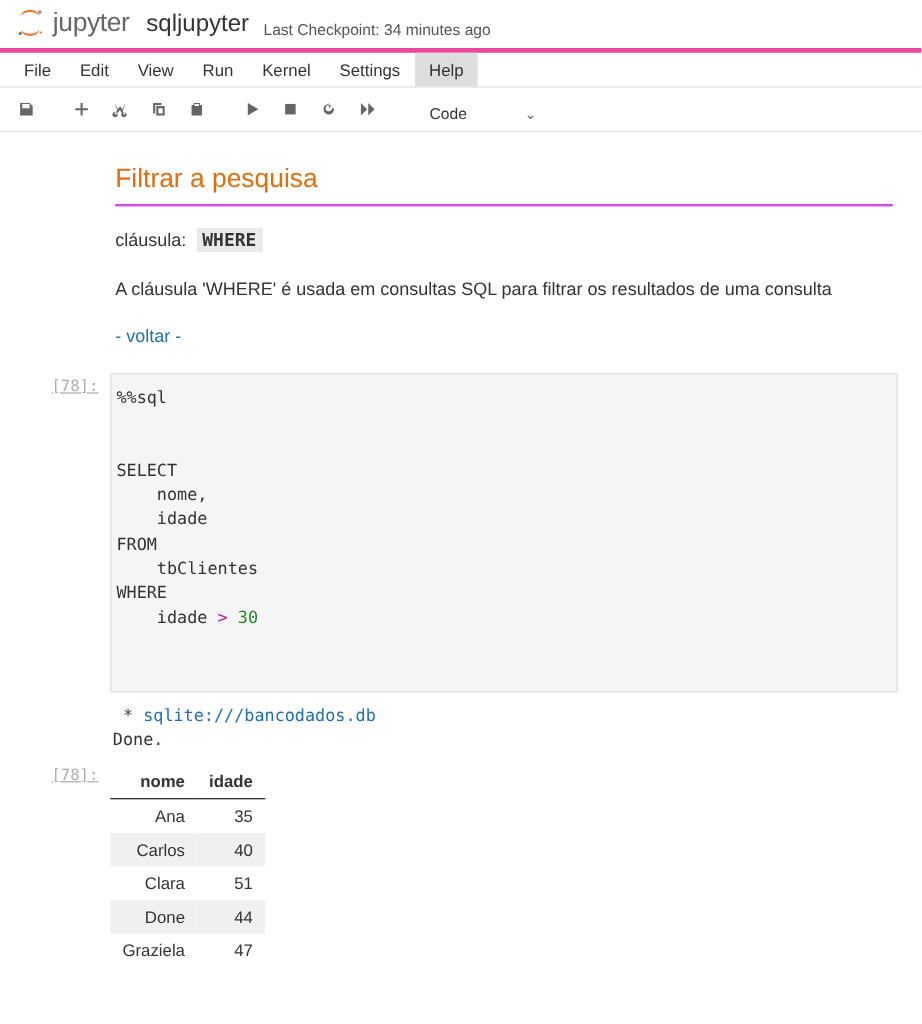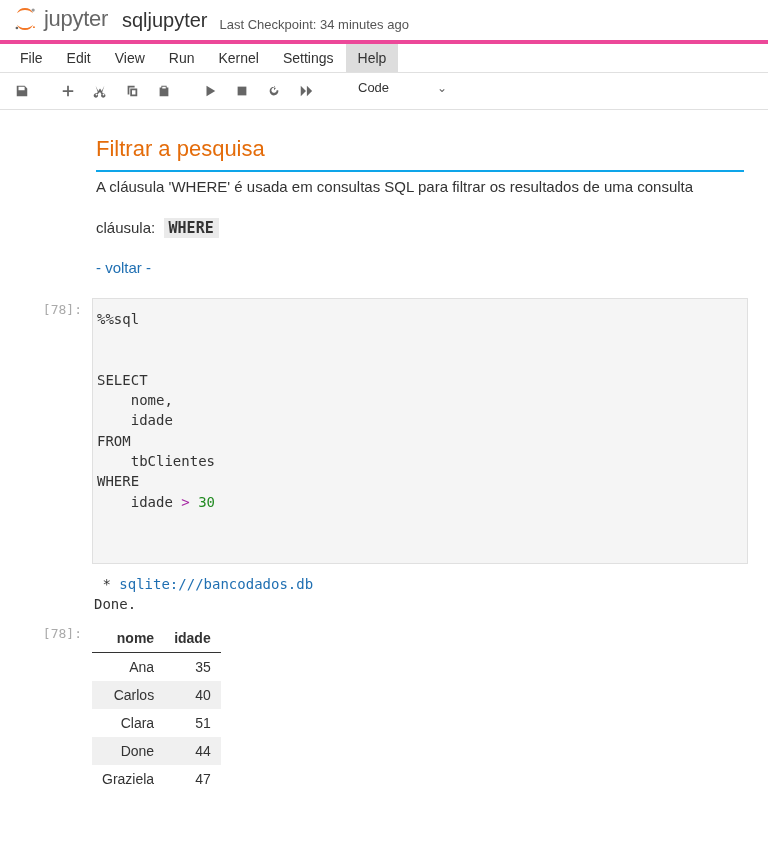--- a/index.html
+++ b/index.html
@@ -59,21 +59,21 @@
       font-size: 14px;
       color: #333;
       cursor: pointer;
     }
     .menu-item.hover {
       background: #ddd;
     }
     
     .toolbar {
       display: flex;
-      align-items: flex-start;
+      align-items: flex-end;
       padding: 4px 8px;
       border-bottom: 1px solid #e0e0e0;
       gap: 4px;
     }
     .tool-btn {
       width: 28px;
       height: 28px;
       display: flex;
       align-items: center;
       justify-content: center;
@@ -114,36 +114,37 @@
     }
     .prompt-col {
       width: 92px;
       flex-shrink: 0;
       text-align: right;
       padding-right: 10px;
       padding-top: 4px;
       font-family: 'DejaVu Sans Mono', Menlo, Consolas, monospace;
       font-size: 13px;
       color: #aaa;
+      text-decoration: underline;
     }
     .cell-body {
       flex: 1;
       min-width: 0;
     }
     
     .md-content {
       padding: 6px 4px 4px 4px;
     }
     .md-h2 {
       font-size: 22px;
       font-weight: 400;
       color: #e46c0a;
       padding-bottom: 8px;
-      border-bottom: 2px solid #0ea5e9;
-      margin-bottom: 4px;
+      border-bottom: 2px solid #d946ef;
+      margin-bottom: 18px;
     }
     .md-p {
       font-size: 15px;
       color: #333;
       margin-bottom: 20px;
       line-height: 1.4;
     }
     .code-inline {
       font-family: 'DejaVu Sans Mono', Menlo, Consolas, monospace;
       background: #eaeaea;
@@ -280,25 +281,25 @@
     <span class="chevron">⌄</span>
   </div>
 </div>
 
 <div class="notebook-container">
 
   <div class="cell">
     <div class="prompt-col"></div>
     <div class="cell-body md-content">
       <h2 class="md-h2">Filtrar a pesquisa</h2>
-      <p class="md-p">A cláusula 'WHERE' é usada em consultas SQL para filtrar os resultados de uma consulta</p>
       <p class="md-p">
         <span>cláusula:</span>&nbsp;
         <code class="code-inline">WHERE</code>
       </p>
+      <p class="md-p">A cláusula 'WHERE' é usada em consultas SQL para filtrar os resultados de uma consulta</p>
       <a href="#" class="md-link">- voltar -</a>
     </div>
   </div>
 
   <div style="height:12px"></div>
 
   <div class="cell">
     <div class="prompt-col">[78]:</div>
     <div class="cell-body">
       <div class="code-input" id="code-input"><span>%%sql</span>

